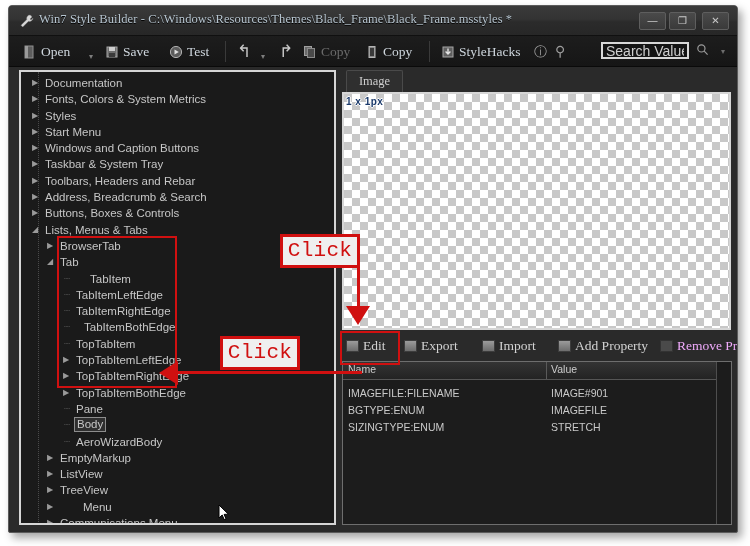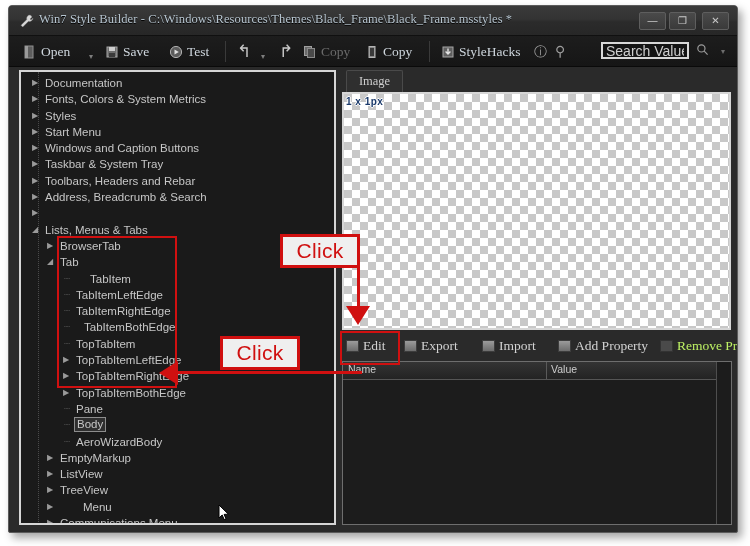--- a/index.html
+++ b/index.html
@@ -331,21 +331,21 @@
     box-sizing: border-box;
     pointer-events: none;
   }
   .clickbadge {
     position: absolute;
     background: #efefef;
     border: 3px solid #d01010;
     box-sizing: border-box;
     color: #d01010;
     font-size: 21px;
-    font-family: Liberation Sans, sans-serif;
+    font-family: Liberation Mono, monospace;
     text-align: center;
     line-height: 28px;
     letter-spacing: 0.3px;
   }
   .redline {
     position: absolute;
     background: #d01010;
   }
   .arrowhead {
     position: absolute;
@@ -505,20 +505,21 @@
           <div class="node">
             <span class="arrow" style="left: 11px;">▶</span>
             <span class="lbl" style="left: 24px;">Toolbars, Headers and Rebar</span>
           </div>
           <div class="node">
             <span class="arrow" style="left: 11px;">▶</span>
             <span class="lbl" style="left: 24px;">Address, Breadcrumb &amp; Search</span>
           </div>
           <div class="node">
             <span class="arrow" style="left: 11px;">▶</span>
+            <span class="lbl" style="left: 24px;">Buttons, Boxes &amp; Controls</span>
           </div>
           <div class="node">
             <span class="arrow" style="left: 11px;">◢</span>
             <span class="lbl" style="left: 24px;">Lists, Menus &amp; Tabs</span>
           </div>
           <div class="node">
             <span class="arrow" style="left: 26px;">▶</span>
             <span class="lbl" style="left: 39px;">BrowserTab</span>
           </div>
           <div class="node">
@@ -607,33 +608,47 @@
         <span>Export</span>
       </div>
       <div class="ptitem" style="left:140px;">
         <span class="picon"></span>
         <span>Import</span>
       </div>
       <div class="ptitem" style="left:216px;">
         <span class="picon"></span>
         <span>Add Property</span>
       </div>
-      <div class="ptitem" style="left:318px;color:#bef264;">
+      <div class="ptitem" style="left:318px;color:#f0abfc;">
         <span class="picon" style="background:#4a4a4a;border-color:#333;"></span>
         <span>Remove Pr</span>
       </div>
     </div>
 
     <div id="propgrid">
       <div id="propheader">
         <div class="hcell" style="left:5px;">Name</div>
         <div class="hdiv" style="left:203px;"></div>
         <div class="hcell" style="left:208px;">Value</div>
         <div class="hdiv" style="left:373px;"></div>
       </div>
+      <div id="prop-rows" style="position:relative;padding-top:5px;">
+          <div class="prow">
+            <span class="pname">IMAGEFILE:FILENAME</span>
+            <span class="pval">IMAGE#901</span>
+          </div>
+          <div class="prow">
+            <span class="pname">BGTYPE:ENUM</span>
+            <span class="pval">IMAGEFILE</span>
+          </div>
+          <div class="prow">
+            <span class="pname">SIZINGTYPE:ENUM</span>
+            <span class="pval">STRETCH</span>
+          </div>
+        </div>
       <div id="prop-scroll"></div>
     </div>
 
     <div class="redbox" style="left:48px; top:230px; width:120px; height:152px;"></div>
 
     <div class="redline" style="left:168px; top:365px; width:185px; height:3px;"></div>
     <div class="arrowhead arrow-left" style="left:150px; top:354.5px;"></div>
 
     <div class="redline" style="left:195px; top:365px; width:12px; height:3px;"></div>
     <div class="clickbadge" style="left:211px; top:330px; width:80px; height:34px;">Click</div>

